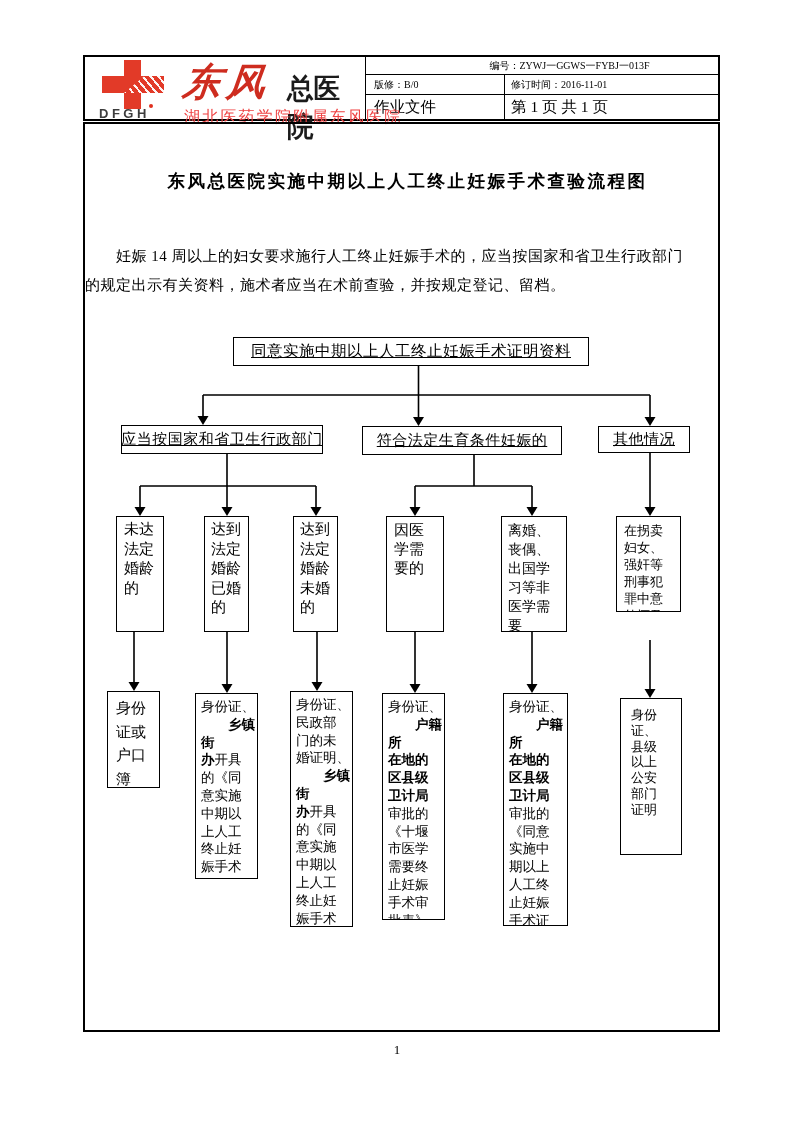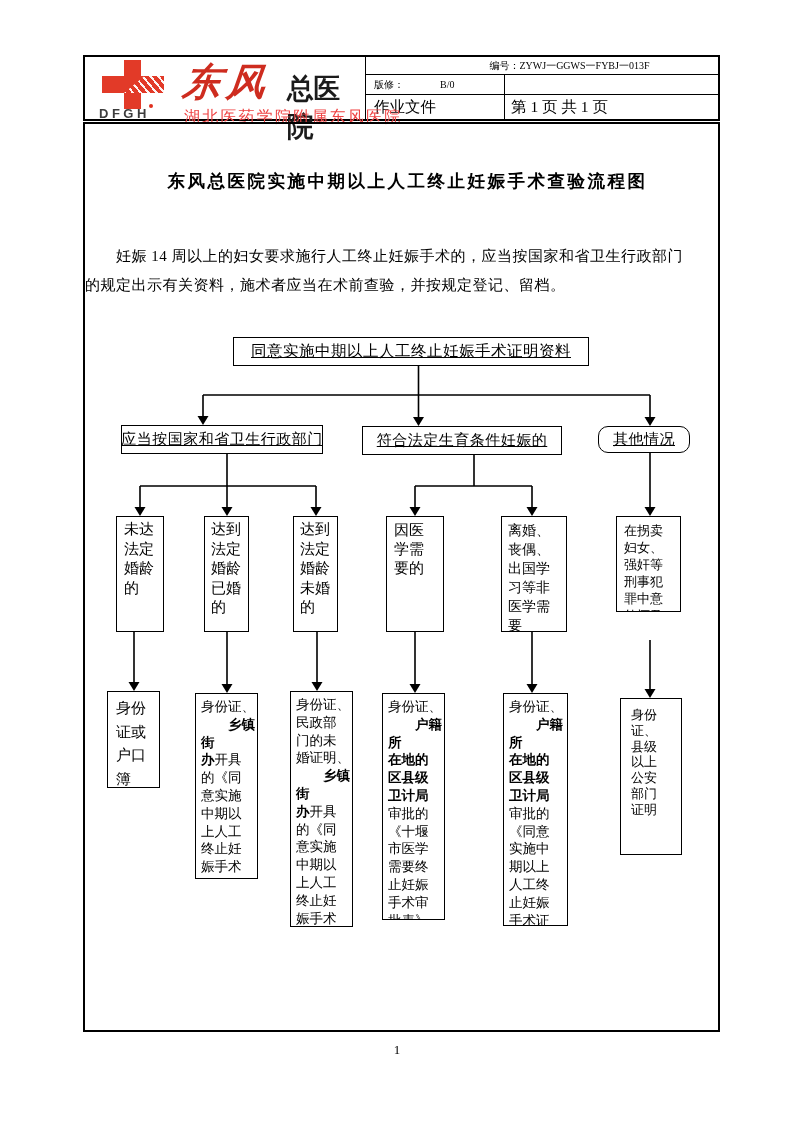--- a/index.html
+++ b/index.html
@@ -15,21 +15,21 @@
   .htable {
     position:absolute; left:83px; top:55px; width:637px; height:66px;
     border:2px solid #000; display:flex;
   }
   .logo-cell { width:281px; border-right:1.5px solid #000; position:relative; }
   .meta-cell { flex:1; display:flex; flex-direction:column; }
   .mrow { display:flex; align-items:center; font-size:10px; }
   .mrow.r1 { height:18px; border-bottom:1.5px solid #000; justify-content:center; padding-left:55px; }
   .mrow.r2 { height:20px; border-bottom:1.5px solid #000; }
   .mrow.r3 { flex:1; font-size:15.5px; }
-  .mcell { height:100%; display:flex; align-items:center;gap:36px; }
+  .mcell { height:100%; display:flex; align-items:center; }
   .mcell.left  { width:139px; border-right:1.5px solid #000; padding-left:8px; }
   .mcell.right { flex:1; padding-left:6px; }
 
   
   .cross-v { position:absolute; left:39px; top:3px;  width:17px; height:49px; background:#e23a28; }
   .cross-h { position:absolute; left:17px; top:19px; width:62px; height:17px; background:#e23a28; }
   .cross-shine {
     position:absolute; left:39px; top:3px; width:40px; height:33px;
     background:repeating-linear-gradient(50deg, rgba(255,255,255,.95) 0 2px, rgba(255,255,255,0) 2px 6px);
     clip-path:polygon(0 100%, 100% 0, 100% 100%);
@@ -70,21 +70,21 @@
   .fbox {
     position:absolute; border:1.5px solid #000; background:#fff;
     white-space:pre-line; overflow:hidden;
   }
   .fbox b { font-weight:bold;margin-left:27px; }
   .fcenter { display:flex; align-items:center; justify-content:center; white-space:nowrap;text-decoration:underline; }
 
   .b-root { left:233px; top:337px; width:356px; height:29px; font-size:15.5px; letter-spacing:.5px; }
   .b-l2-0 { left:121px; top:425px; width:202px; height:29px; font-size:15px; letter-spacing:.5px; }
   .b-l2-1 { left:362px; top:426px; width:200px; height:29px; font-size:15px; letter-spacing:.5px; }
-  .b-l2-2 { left:598px; top:426px; width:92px;  height:27px; font-size:15px; letter-spacing:.5px;border-radius:10px; }
+  .b-l2-2 { left:598px; top:426px; width:92px;  height:27px; font-size:15px; letter-spacing:.5px; }
 
   .b-l3-0 { left:116px; top:516px; width:48px; height:116px; font-size:15px; line-height:19.5px; padding:3px 0 0 7px; }
   .b-l3-1 { left:204px; top:516px; width:45px; height:116px; font-size:15px; line-height:19.5px; padding:3px 0 0 6px; }
   .b-l3-2 { left:293px; top:516px; width:45px; height:116px; font-size:15px; line-height:19.5px; padding:3px 0 0 6px; }
   .b-l3-3 { left:386px; top:516px; width:58px; height:116px; font-size:15px; line-height:19px;  padding:4px 0 0 7px; }
   .b-l3-4 { left:501px; top:516px; width:66px; height:116px; font-size:14px; line-height:19px;  padding:4px 0 0 6px; }
   .b-l3-5 { left:616px; top:516px; width:65px; height:96px; font-size:13px; line-height:17px;  padding:5px 0 0 7px; }
 
   .b-l4-0 { left:107px; top:691px; width:53px; height:97px;  font-size:15px;   line-height:23.5px; padding:5px 0 0 8px; }
   .b-l4-1 { left:195px; top:693px; width:63px; height:186px; font-size:13.5px; line-height:17.8px; padding:4px 0 0 5px; }
@@ -117,20 +117,24 @@
     </div>
     <div class="meta-cell">
       <div class="mrow r1">
         <span>编号：</span>
           <span>ZYWJ一GGWS一FYBJ一013F</span>
       </div>
       <div class="mrow r2">
         <div class="mcell left">
           <span>版修：</span>
             <span>B/0</span>
+        </div>
+        <div class="mcell right">
+          <span>修订时间：</span>
+            <span>2016-11-01</span>
         </div>
       </div>
       <div class="mrow r3">
         <div class="mcell left">作业文件</div>
         <div class="mcell right">第 1 页 共 1 页</div>
       </div>
     </div>
   </div>
 
   <div class="content-frame"></div>

